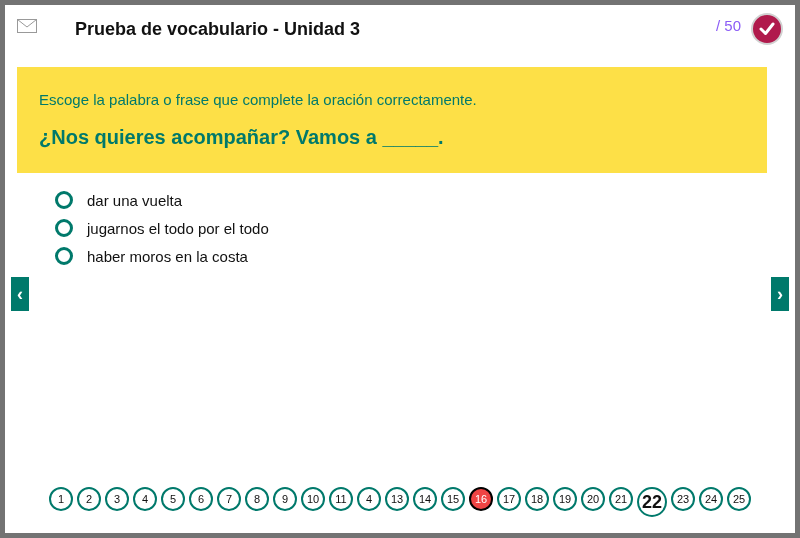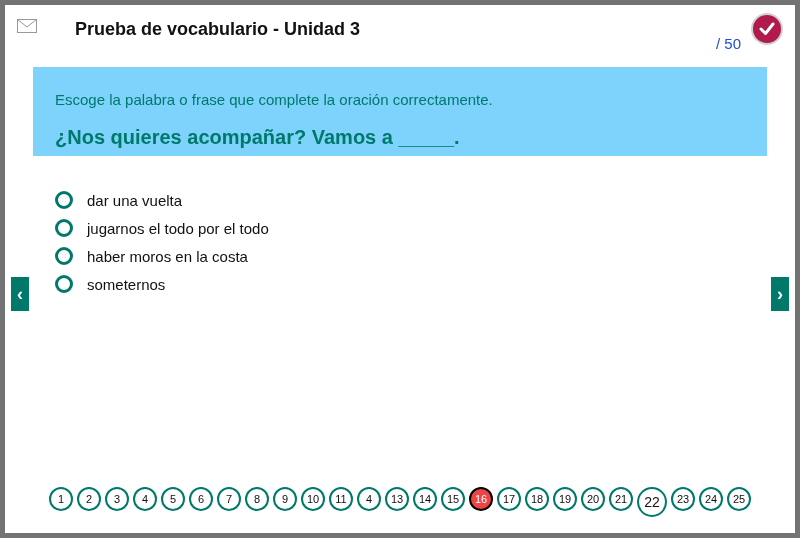--- a/index.html
+++ b/index.html
@@ -2,42 +2,42 @@
 <html><head>
 <meta charset="utf-8">
 <style>
   * { box-sizing: border-box; margin: 0; padding: 0; }
   html, body { width: 800px; height: 538px; font-family: Arial, Helvetica, sans-serif; background: #fff; }
   .frame { width: 800px; height: 538px; position: relative; border: 5px solid #737373; }
 
   .header { position: absolute; top: 10px; left: 0; right: 0; height: 32px; }
   .mail-icon { position: absolute; left: 12px; top: 4px; color: #888; }
   .title { position: absolute; left: 70px; top: 4px; font-size: 18px; font-weight: 700; color: #111; }
-  .score { position: absolute; right: 54px; top: 20px; font-size: 15px; color: #1d4ed8; }
+  .score { position: absolute; right: 54px; top: 2px; font-size: 15px; color: #8b5cf6; }
   .check-btn { position: absolute; right: 12px; top: -2px; width: 32px; height: 32px; border-radius: 50%; background: #b01a4c; display: flex; align-items: center; justify-content: center; border: 2px solid #d1d1d1; cursor: pointer; }
   .check-btn svg { display:block; }
 
-  .prompt-box { position: absolute; left: 28px; right: 28px; top: 62px; background: #7dd3fc; padding: 24px 22px 7px 22px; }
+  .prompt-box { position: absolute; left: 12px; right: 28px; top: 62px; background: #fde047; padding: 24px 22px 24px 22px; }
   .instr { color: #00796b; font-size: 15px; margin-bottom: 18px; }
   .question { color: #00796b; font-size: 20px; font-weight: 700; }
 
   .options { position: absolute; left: 50px; top: 186px; }
   .opt { display: flex; align-items: center; margin-bottom: 10px; cursor: pointer; }
   .radio { width: 18px; height: 18px; border: 3px solid #00796b; border-radius: 50%; background: #fff; margin-right: 14px; flex: 0 0 auto; }
   .opt-label { font-size: 15px; color: #111; }
 
   .nav-arrow { position: absolute; top: 272px; width: 18px; height: 34px; background: #00796b; color: #fff; display: flex; align-items: center; justify-content: center; cursor: pointer; }
   .nav-prev { left: 6px; }
   .nav-next { right: 6px; }
   .nav-arrow span { font-size: 18px; font-weight: 700; line-height: 1; }
 
   .pager { position: absolute; bottom: 16px; left: 0; right: 0; display: flex; justify-content: center; gap: 4px; }
   .page-btn { width: 24px; height: 24px; border: 2px solid #00796b; border-radius: 50%; background: #fff; color: #111; font-size: 11px; display: flex; align-items: center; justify-content: center; cursor: pointer; }
   .page-btn.active { background: #ef4444; color: #fff; border-color: #000; }
-  .page-btn.current { width: 30px; height: 30px; font-size: 14px; font-weight: 400; border-width: 2px; }
+  .page-btn.current { width: 30px; height: 30px; font-size: 18px; font-weight: 700; border-width: 2px; }
 </style>
 </head>
 <body>
 
 <div class="frame">
 
   <div class="header">
     <span class="mail-icon">
       <svg width="20" height="14" viewBox="0 0 20 14">
           <rect x="0.5" y="0.5" width="19" height="13" fill="none" stroke="#999" stroke-width="1"></rect>
@@ -66,24 +66,20 @@
       <div class="opt-label">dar una vuelta</div>
     </div>
     <div class="opt">
       <div class="radio"></div>
       <div class="opt-label">jugarnos el todo por el todo</div>
     </div>
     <div class="opt">
       <div class="radio"></div>
       <div class="opt-label">haber moros en la costa</div>
     </div>
-    <div class="opt">
-      <div class="radio"></div>
-      <div class="opt-label">someternos</div>
-    </div>
   </div>
 
   <div class="nav-arrow nav-prev">
     <span>‹</span>
   </div>
   <div class="nav-arrow nav-next">
     <span>›</span>
   </div>
 
   <div class="pager" id="pager">

